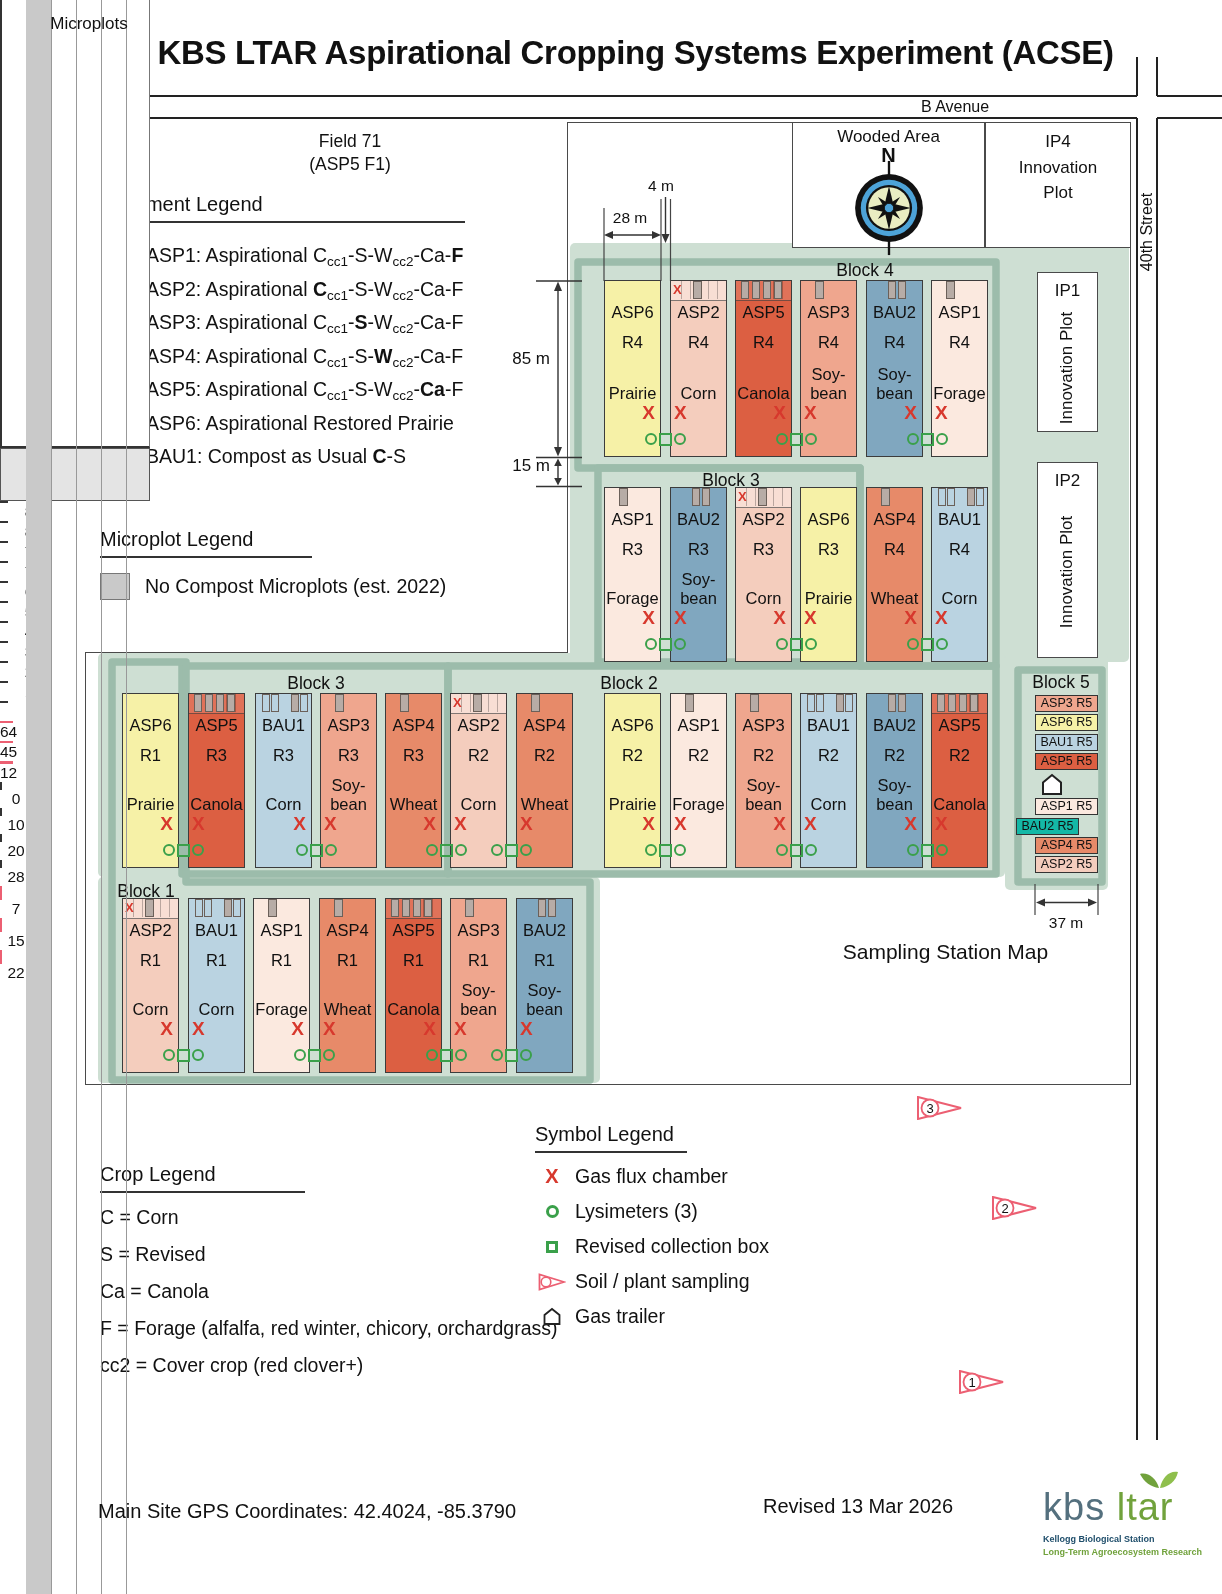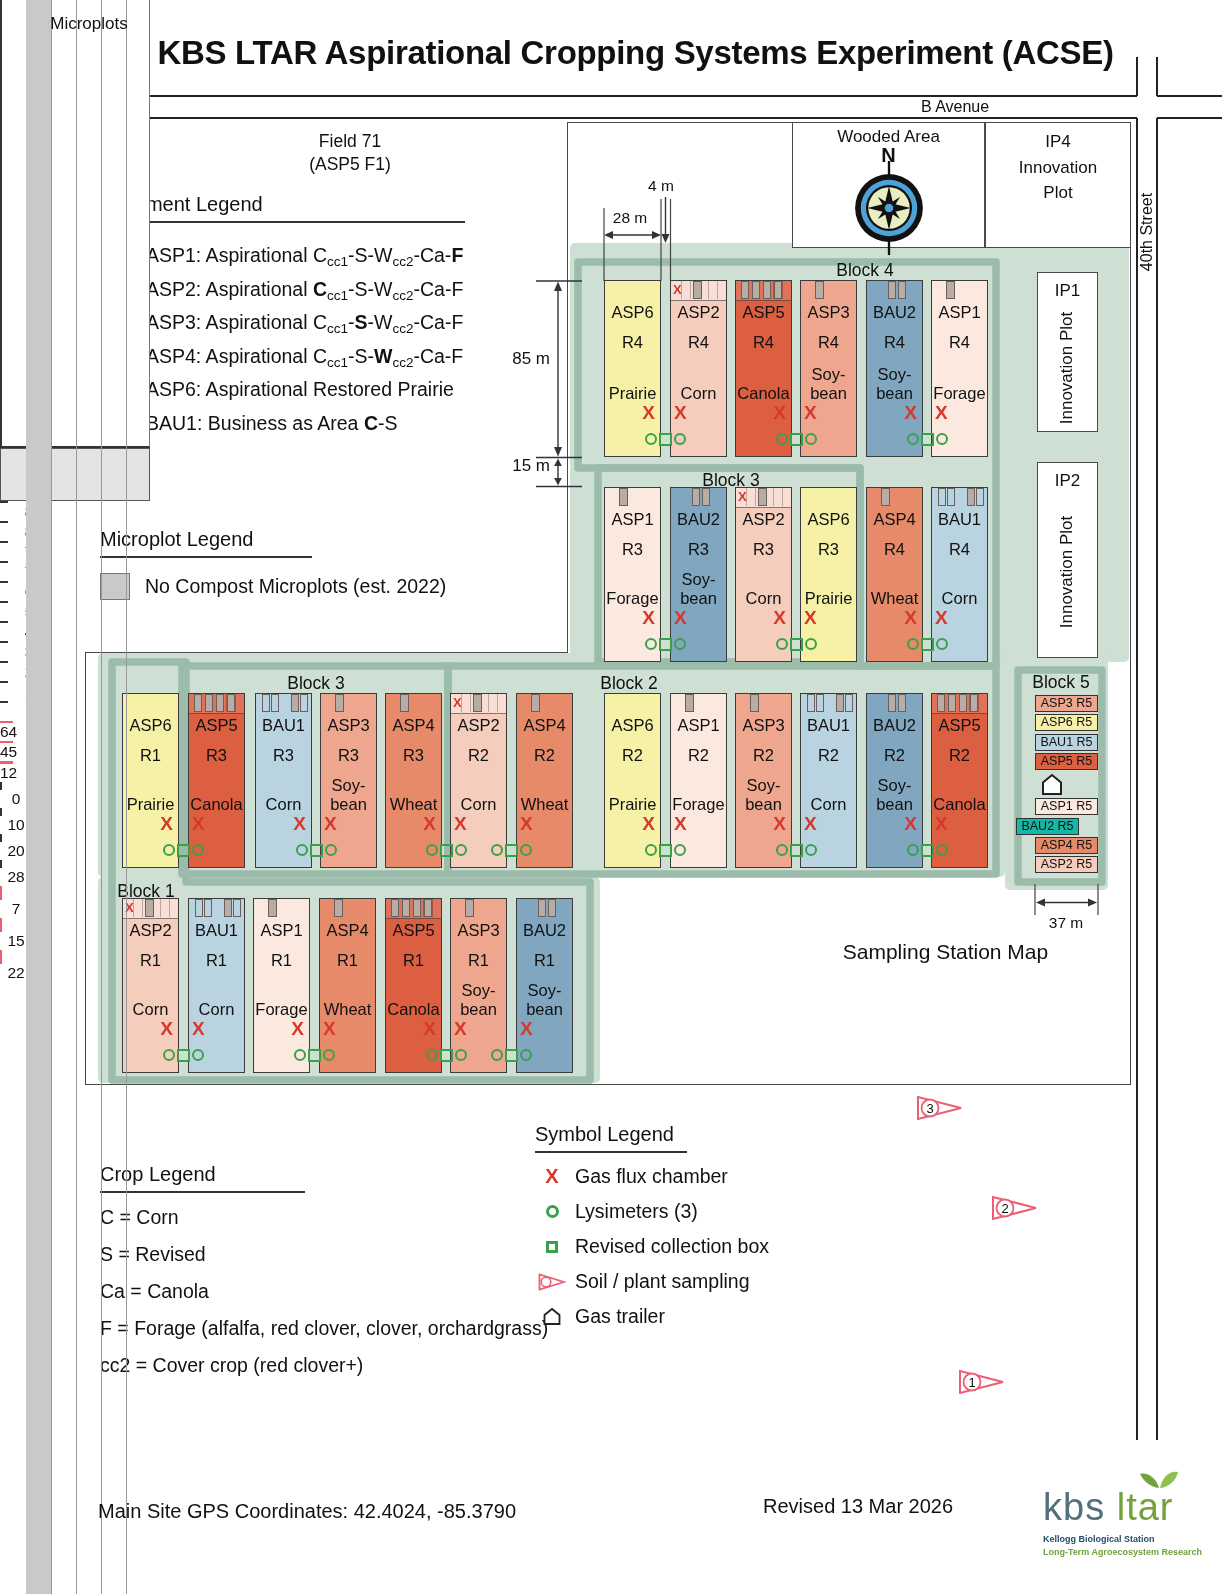--- a/index.html
+++ b/index.html
@@ -186,45 +186,49 @@
       </div>
       <div class="tl-row">
         <div class="tl-swatch" style="background: rgb(239, 166, 142);"></div>
         <div class="tl-label"><span>ASP3: Aspirational C</span><span class="sub">cc1</span><span>-</span><span class="b">S</span><span>-W</span><span class="sub">cc2</span><span>-Ca-F</span></div>
       </div>
       <div class="tl-row">
         <div class="tl-swatch" style="background: rgb(231, 138, 105);"></div>
         <div class="tl-label"><span>ASP4: Aspirational C</span><span class="sub">cc1</span><span>-S-</span><span class="b">W</span><span class="sub">cc2</span><span>-Ca-F</span></div>
       </div>
       <div class="tl-row">
+        <div class="tl-swatch" style="background: rgb(220, 95, 66);"></div>
+        <div class="tl-label"><span>ASP5: Aspirational C</span><span class="sub">cc1</span><span>-S-W</span><span class="sub">cc2</span><span>-</span><span class="b">Ca</span><span>-F</span></div>
+      </div>
+      <div class="tl-row">
         <div class="tl-swatch" style="background: rgb(246, 241, 167);"></div>
         <div class="tl-label"><span>ASP6: Aspirational Restored Prairie</span></div>
       </div>
       <div class="tl-row">
         <div class="tl-swatch" style="background: rgb(186, 211, 225);"></div>
-        <div class="tl-label"><span>BAU1: Business as Area </span><span class="b">C</span><span>-S</span></div>
+        <div class="tl-label"><span>BAU1: Compost as Usual </span><span class="b">C</span><span>-S</span></div>
       </div>
     </div>
 
   <div class="h heading" style="left:100px;top:528px">Microplot Legend</div>
   <div class="h rule" style="left:100px;top:556px;width:212px"></div>
   <div class="h" id="microplot-items" style="left:100px;top:566px">
       <div class="mp-row">
         <div class="mp-sw" style="width: 30px; height: 27px; border: 1.2px solid rgb(119, 119, 119); box-sizing: border-box; margin-right: 15px; background: rgb(201, 201, 201);"></div>
         <div class="tl-label">No Compost Microplots (est. 2022)</div>
       </div>
     </div>
 
   <div class="h heading" style="left:100px;top:1163px">Crop Legend</div>
   <div class="h rule" style="left:100px;top:1191px;width:205px"></div>
   <div class="h" id="crop-items" style="left:100px;top:1199px">
       <div class="cl-row">C = Corn</div>
       <div class="cl-row">S = Revised</div>
       <div class="cl-row">Ca = Canola</div>
-      <div class="cl-row">F = Forage (alfalfa, red clover, clover, orchardgrass)</div>
+      <div class="cl-row">F = Forage (alfalfa, red winter, chicory, orchardgrass)</div>
       <div class="cl-row">cc2 = Cover crop (red clover+)</div>
     </div>
 
   <div class="h heading" style="left:535px;top:1123px">Symbol Legend</div>
   <div class="h rule" style="left:535px;top:1151px;width:152px"></div>
   <div class="h" id="symbol-items" style="left:537px;top:1159px">
       <div class="sl-row">
         <div class="sl-icon">
           <div style="color: rgb(215, 56, 45); font-weight: 700; font-size: 20px;">X</div>
         </div>

